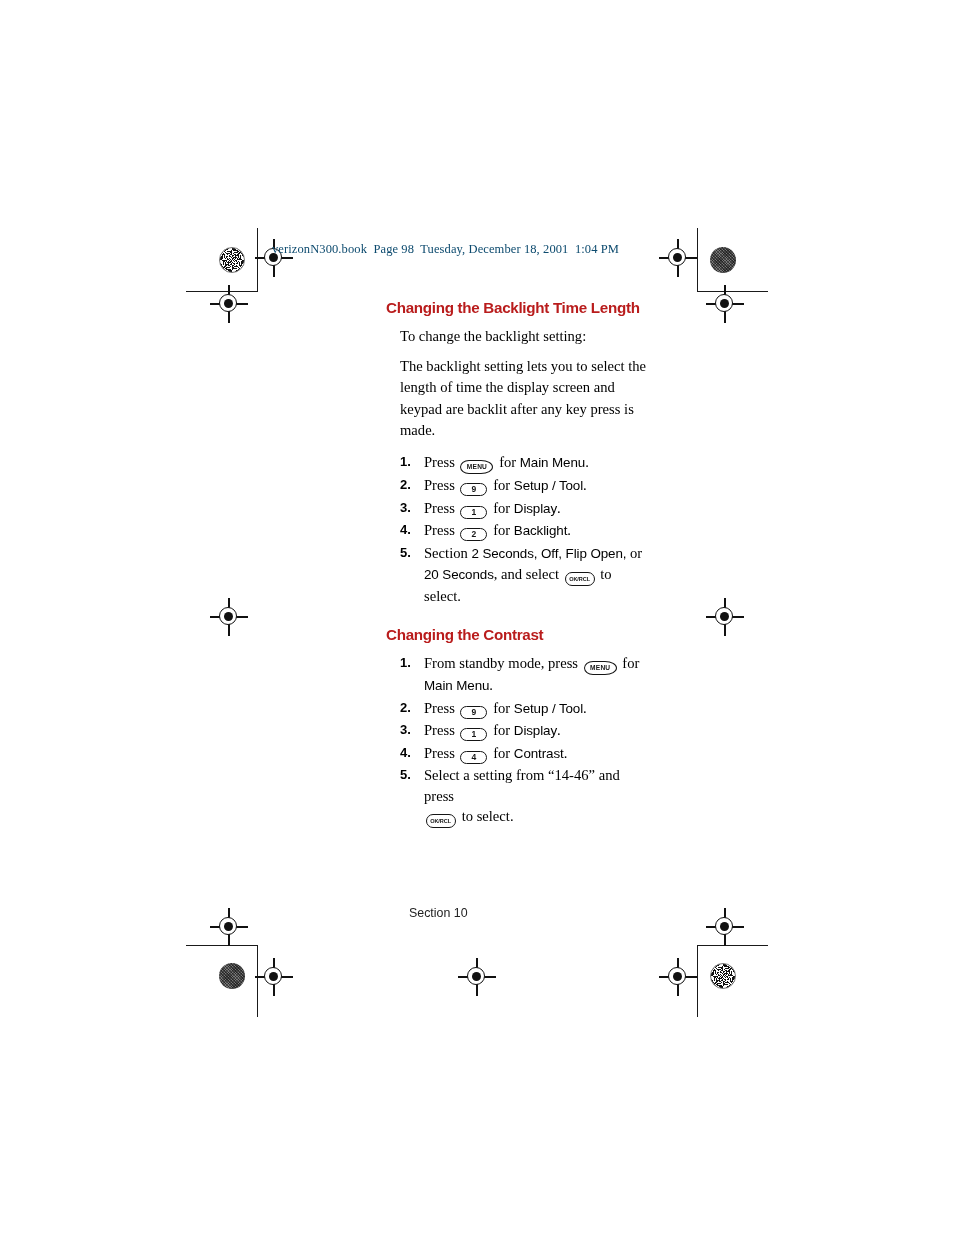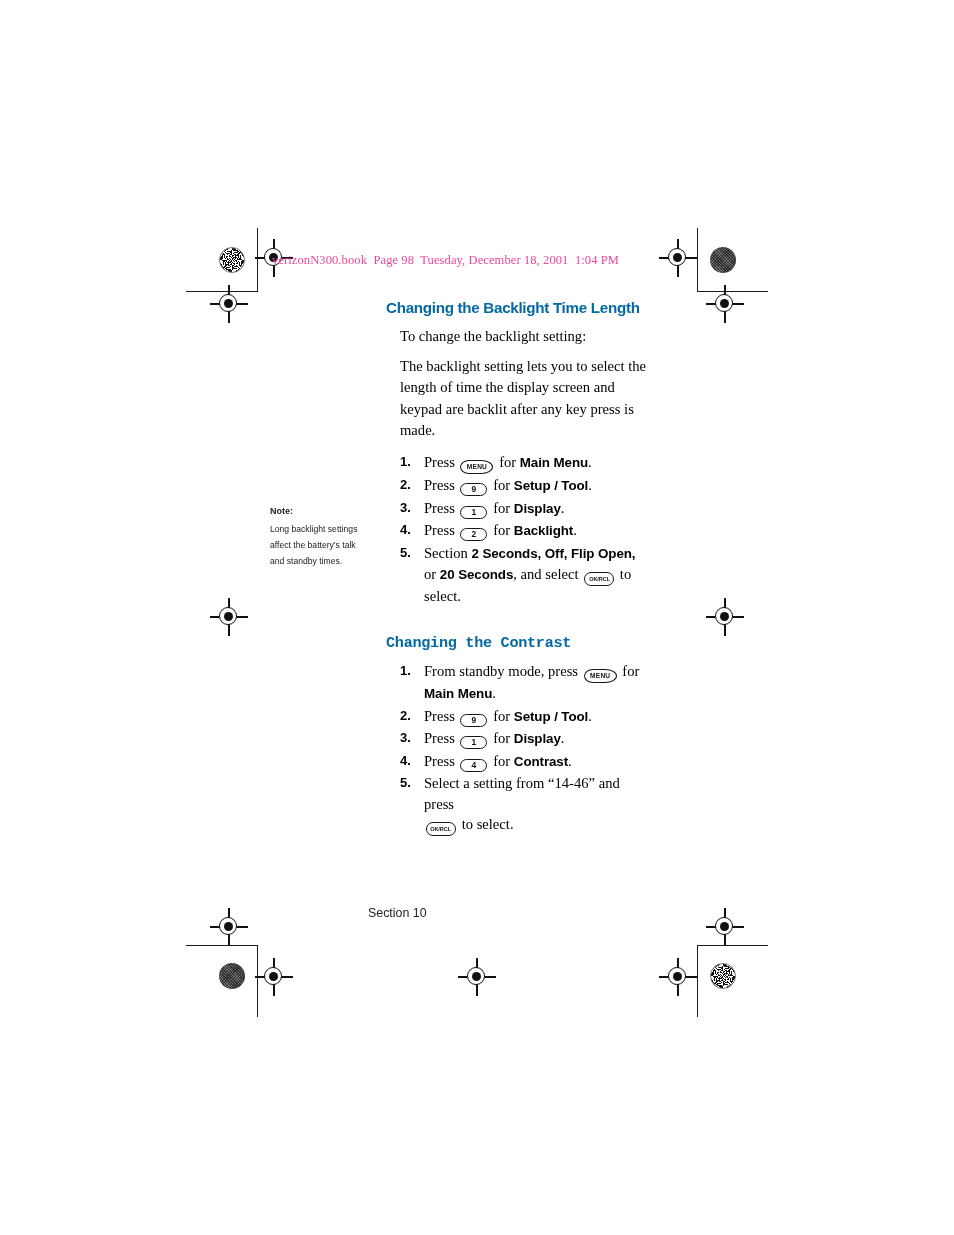--- a/index.html
+++ b/index.html
@@ -81,49 +81,48 @@
     background: #4a4a4a;
     background-image:
       repeating-linear-gradient(45deg, rgba(0,0,0,.5) 0 1px, transparent 1px 2px),
       repeating-linear-gradient(-45deg, rgba(255,255,255,.25) 0 1px, transparent 1px 2px);
   }
 
   
   .file-header {
     position: absolute;
     left: 272px;
-    top: 253px;
+    top: 242px;
     font-family: "Liberation Serif", serif;
     font-size: 12.5px;
     letter-spacing: 0.1px;
-    color: #ec4899;
+    color: #0c4a6e;
     white-space: pre;
   }
 
   
   .content {
     position: absolute;
     left: 386px;
     top: 300px;
     width: 262px;
   }
 
   h2.section-heading {
     font-family: "Liberation Sans", sans-serif;
     font-size: 15.2px;
     font-weight: bold;
-    color: #0369a1;
+    color: #b91c1c;
     margin: 0 0 9px 0;
     letter-spacing: -0.3px;
     line-height: 1.1;
   }
   h2.section-heading.second {
-    margin-top: 28px;
+    margin-top: 20px;
     margin-bottom: 10px;
-    font-family: Liberation Mono, monospace;
   }
 
   p.body-text {
     font-family: "Liberation Serif", serif;
     font-size: 14.6px;
     line-height: 21.3px;
     margin: 0 0 11px 0;
     padding-left: 14px;
   }
   p.body-text.tight { margin-bottom: 9px; }
@@ -144,21 +143,21 @@
   ol.steps li .num {
     position: absolute;
     left: 14px;
     top: 0;
     font-family: "Liberation Sans", sans-serif;
     font-size: 13px;
     font-weight: bold;
   }
   .b {
     font-family: "Liberation Sans", sans-serif;
-    font-weight: bold;
+    font-weight: normal;
     font-size: 13.4px;
     letter-spacing: -0.1px;
   }
 
   
   .key {
     display: inline-block;
     vertical-align: -2px;
     box-sizing: border-box;
     border: 1.4px solid #151515;
@@ -211,21 +210,21 @@
   .margin-note .note-label {
     font-weight: bold;
     display: block;
     font-size: 9px;
     margin-bottom: 2px;
   }
 
   
   .footer {
     position: absolute;
-    left: 335px;
+    left: 376px;
     top: 905px;
     width: 300px;
     font-family: "Liberation Sans", sans-serif;
   }
   .footer .sec {
     font-size: 12.4px;
     color: #222;
     margin-left: 33px;
     line-height: 17px;
   }
@@ -415,22 +414,18 @@
       </li>
       <li>
         <span class="num">5.</span>
         <span>Select a setting from “14-46” and press</span><br>
         <span class="key key-ok"><span class="ok-inner">OK/RCL</span></span>
         <span>to select.</span>
       </li>
     </ol>
   </div>
 
-  <div class="margin-note">
-    <span class="note-label">Note:</span>
-    <span>Long backlight settings affect the battery’s talk and standby times.</span>
-  </div>
 
   <div class="footer">
     <div class="sec">Section 10</div>
   </div>
 
 </div>
 
 </body></html>

